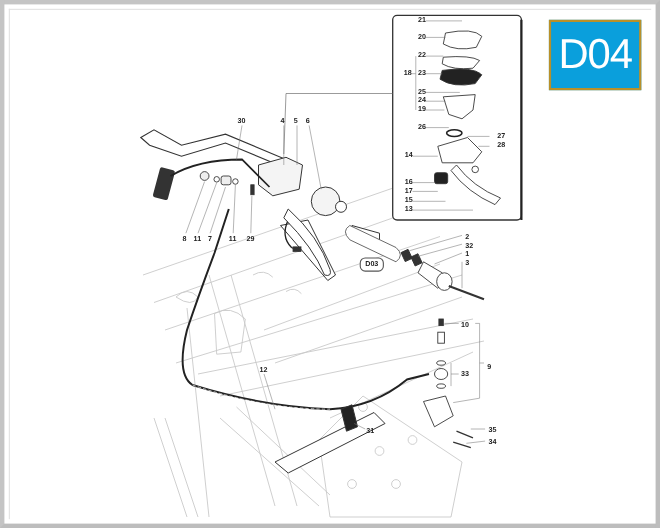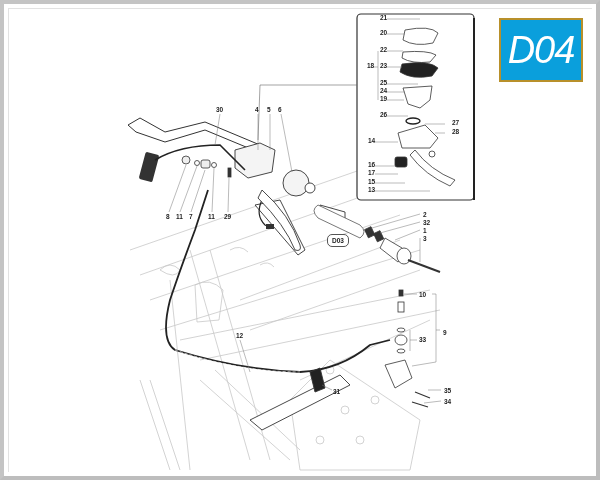--- a/index.html
+++ b/index.html
@@ -3,21 +3,21 @@
 <meta charset="utf-8">
 <style>
   html, body { margin:0; padding:0; background:#ffffff; }
   body { width:600px; height:480px; position:relative; overflow:hidden; font-family:"Liberation Sans", sans-serif; }
   .frame { position:absolute; left:0; top:0; width:600px; height:480px; box-sizing:border-box;
            border-top:4px solid #c4c4c4; border-left:4px solid #c4c4c4;
            border-right:4px solid #bdbdbd; border-bottom:4px solid #bdbdbd; background:#fff; }
   .inner { position:absolute; left:4px; top:4px; right:4px; bottom:4px; border-top:1px solid #e2e2e2; border-left:1px solid #e2e2e2; }
   .code-badge { position:absolute; left:499px; top:18px; width:84px; height:64px; box-sizing:border-box;
                 background:#0a9fdc; border:2px solid #b8902a; color:#fff; font-size:38px; line-height:60px;
-                text-align:center; letter-spacing:-1px;font-style:italic; }
+                text-align:center; letter-spacing:-1px; }
   svg.diagram { position:absolute; left:0; top:0; }
   .lbl { font-family:"Liberation Sans", sans-serif; font-size:6.5px; fill:#222; font-weight:bold; }
   .ref-tag { position:absolute; left:327px; top:234px; width:20px; height:11px; border:1px solid #555; border-radius:5px;
              font-size:6.5px; font-weight:bold; text-align:center; line-height:11px; color:#222; background:#fff; }
 </style>
 </head>
 <body>
 
 <div class="frame">
   <div class="inner"></div>

